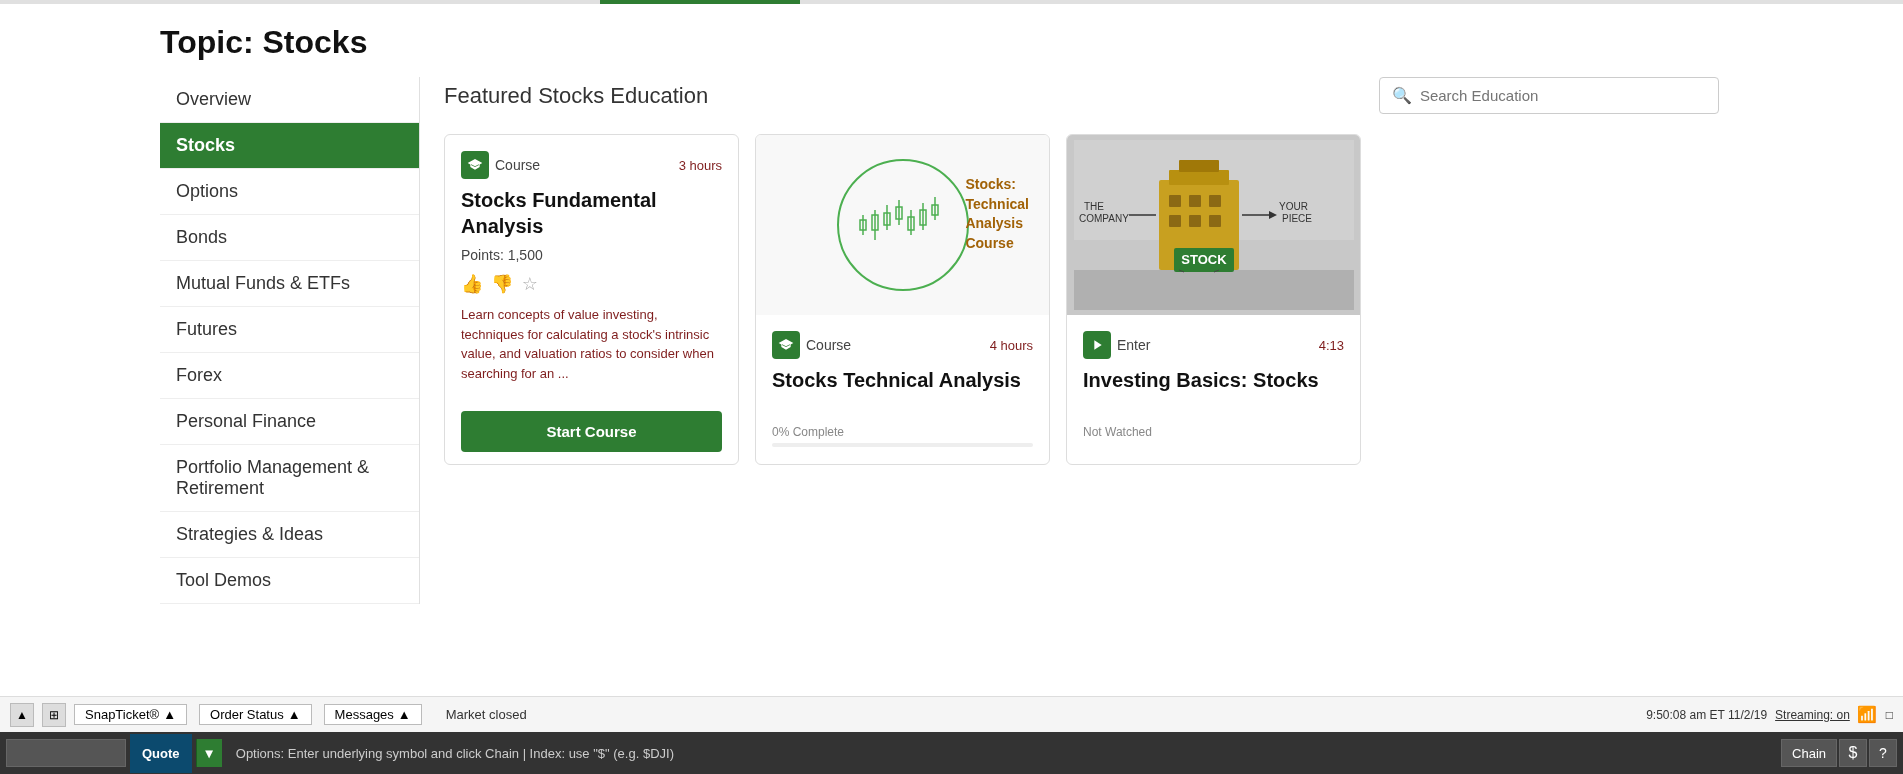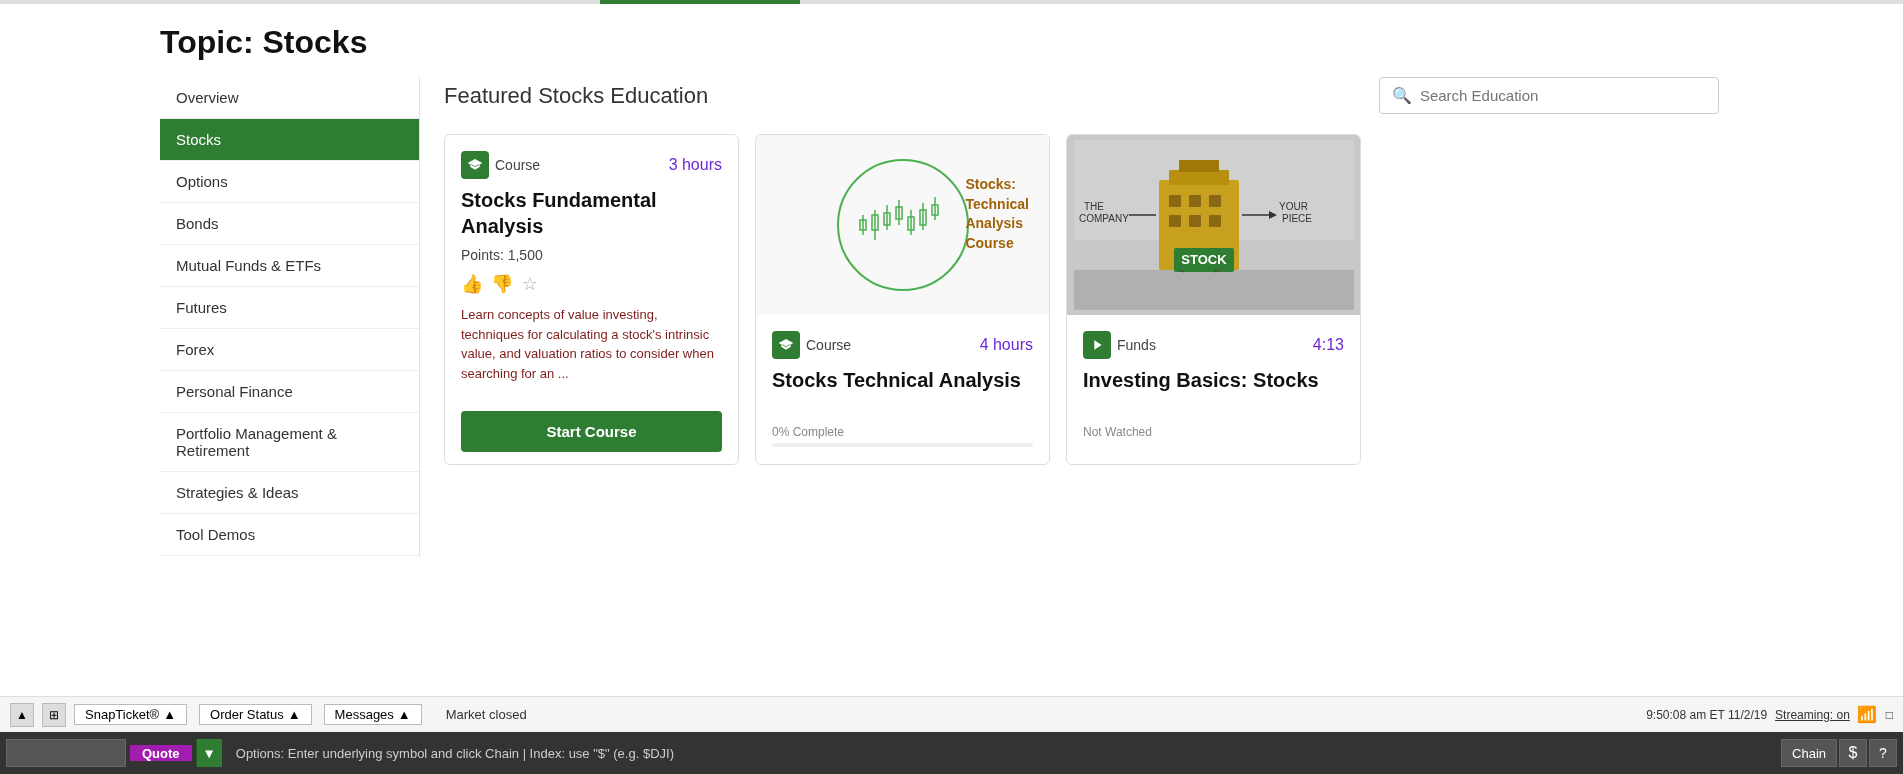--- a/index.html
+++ b/index.html
@@ -15,22 +15,22 @@
     .page-content { display: flex; flex-direction: column; padding: 0 160px; }
 
     
     .page-title { font-size: 32px; font-weight: bold; padding: 20px 0 16px; color: #111; }
 
     
     .main-layout { display: flex; gap: 0; }
 
     
     .sidebar { width: 260px; flex-shrink: 0; border-right: 1px solid #e0e0e0; padding-right: 0; }
-    .sidebar-item { padding: 12px 16px; color: #333; font-size: 15px; cursor: pointer; border-bottom: 1px solid #eee; }
-    .sidebar-item.active { background: #2e7d32; color: #fff; font-weight: normal; }
+    .sidebar-item { padding: 12px 16px; color: #333; font-size: 18px; cursor: pointer; border-bottom: 1px solid #eee; }
+    .sidebar-item.active { background: #2e7d32; color: #fff; font-weight: bold; }
 
     
     .content-area { flex: 1; padding: 0 24px; }
 
     
     .content-header { display: flex; justify-content: space-between; align-items: center; margin-bottom: 20px; }
     .featured-title { font-size: 22px; color: #333; font-weight: normal; }
 
     
     .search-box { display: flex; align-items: center; border: 1px solid #ccc; border-radius: 4px; padding: 8px 12px; width: 340px; background: #fff; }
@@ -41,21 +41,21 @@
     .cards-grid { display: flex; gap: 16px; }
 
     
     .card { border: 1px solid #ddd; border-radius: 6px; overflow: hidden; width: 295px; background: #fff; flex-shrink: 0; }
     .card-body { padding: 16px; }
     .card-meta { display: flex; justify-content: space-between; align-items: center; margin-bottom: 8px; }
     .card-type-badge { display: flex; align-items: center; gap: 6px; }
     .badge-icon { width: 28px; height: 28px; background: #2e7d32; border-radius: 4px; display: flex; align-items: center; justify-content: center; }
     .badge-icon svg { width: 16px; height: 16px; fill: #fff; }
     .badge-label { font-size: 14px; color: #444; }
-    .card-duration { font-size: 16px; color: #6d28d9; }
+    .card-duration { font-size: 13px; color: #7f1d1d; }
     .card-title { font-size: 20px; font-weight: bold; color: #111; margin: 8px 0; line-height: 1.3; }
     .card-points { font-size: 14px; color: #444; margin-bottom: 10px; }
     .card-actions { display: flex; gap: 8px; align-items: center; margin-bottom: 10px; }
     .action-icon { font-size: 18px; color: #aaa; cursor: pointer; }
     .card-desc { font-size: 13px; color: #7f1d1d; line-height: 1.5; }
     .card-button-area { padding: 12px 16px; }
     .card-btn { width: 100%; padding: 12px; background: #2e7d32; color: #fff; border: none; border-radius: 4px; font-size: 15px; cursor: pointer; font-weight: bold; }
 
     
     .card-circle-image { height: 180px; background: #f8f8f8; display: flex; align-items: center; justify-content: center; }
@@ -63,21 +63,21 @@
     
     .completion-bar-area { padding: 8px 16px 0; }
     .completion-label { font-size: 12px; color: #888; margin-bottom: 4px; }
     .completion-bar { height: 4px; background: #eee; border-radius: 2px; }
     .completion-fill { height: 100%; background: #4caf50; border-radius: 2px; }
 
     
     .bottom-toolbar { position: fixed; bottom: 0; left: 0; width: 1903px; background: #333; display: flex; align-items: center; height: 42px; z-index: 100; }
     .quote-input-area { display: flex; align-items: center; padding: 0 6px; gap: 4px; }
     .quote-input { width: 120px; height: 28px; border: 1px solid #666; background: #555; color: #fff; padding: 0 6px; font-size: 13px; }
-    .quote-btn { height: 16px; padding: 0 12px; background: #a21caf; color: #fff; border: none; cursor: pointer; font-size: 13px; font-weight: bold; }
+    .quote-btn { height: 39px; padding: 0 12px; background: #0c4a6e; color: #fff; border: none; cursor: pointer; font-size: 13px; font-weight: bold; }
     .dropdown-arrow { height: 28px; padding: 0 6px; background: #2e7d32; color: #fff; border: none; cursor: pointer; border-left: 1px solid #1b5e20; }
     .toolbar-hint { color: #ccc; font-size: 13px; flex: 1; padding-left: 8px; }
     .toolbar-right { display: flex; align-items: flex-end; gap: 2px; margin-right: 6px; }
     .chain-btn { background: #555; color: #fff; border: 1px solid #666; height: 28px; padding: 0 10px; font-size: 13px; cursor: pointer; }
     .dollar-btn { background: #555; color: #fff; border: 1px solid #666; height: 28px; width: 28px; font-size: 16px; cursor: pointer; display: flex; align-items: center; justify-content: center; }
     .help-btn { background: #555; color: #fff; border: 1px solid #666; height: 28px; width: 28px; font-size: 14px; cursor: pointer; display: flex; align-items: center; justify-content: center; }
 
     
     .status-bar { position: fixed; bottom: 42px; left: 0; width: 1903px; background: #f5f5f5; border-top: 1px solid #ddd; height: 36px; display: flex; align-items: center; padding: 0 10px; gap: 0; z-index: 100; }
     .status-left { display: flex; align-items: center; gap: 8px; }
@@ -255,21 +255,21 @@
               </svg>
             </div>
             <div class="card-body">
               <div class="card-meta">
                 <div class="card-type-badge">
                   <div class="badge-icon" style="background:#2e7d32;">
                     <svg viewBox="0 0 24 24" fill="white" width="16" height="16">
                       <path d="M8 5v14l11-7z"></path>
                     </svg>
                   </div>
-                  <span class="badge-label">Funds</span>
+                  <span class="badge-label">Enter</span>
                 </div>
                 <span class="card-duration">4:13</span>
               </div>
               <div class="card-title">Investing Basics: Stocks</div>
             </div>
             <div class="completion-bar-area">
               <div class="completion-label">Not Watched</div>
             </div>
           </div>
 

